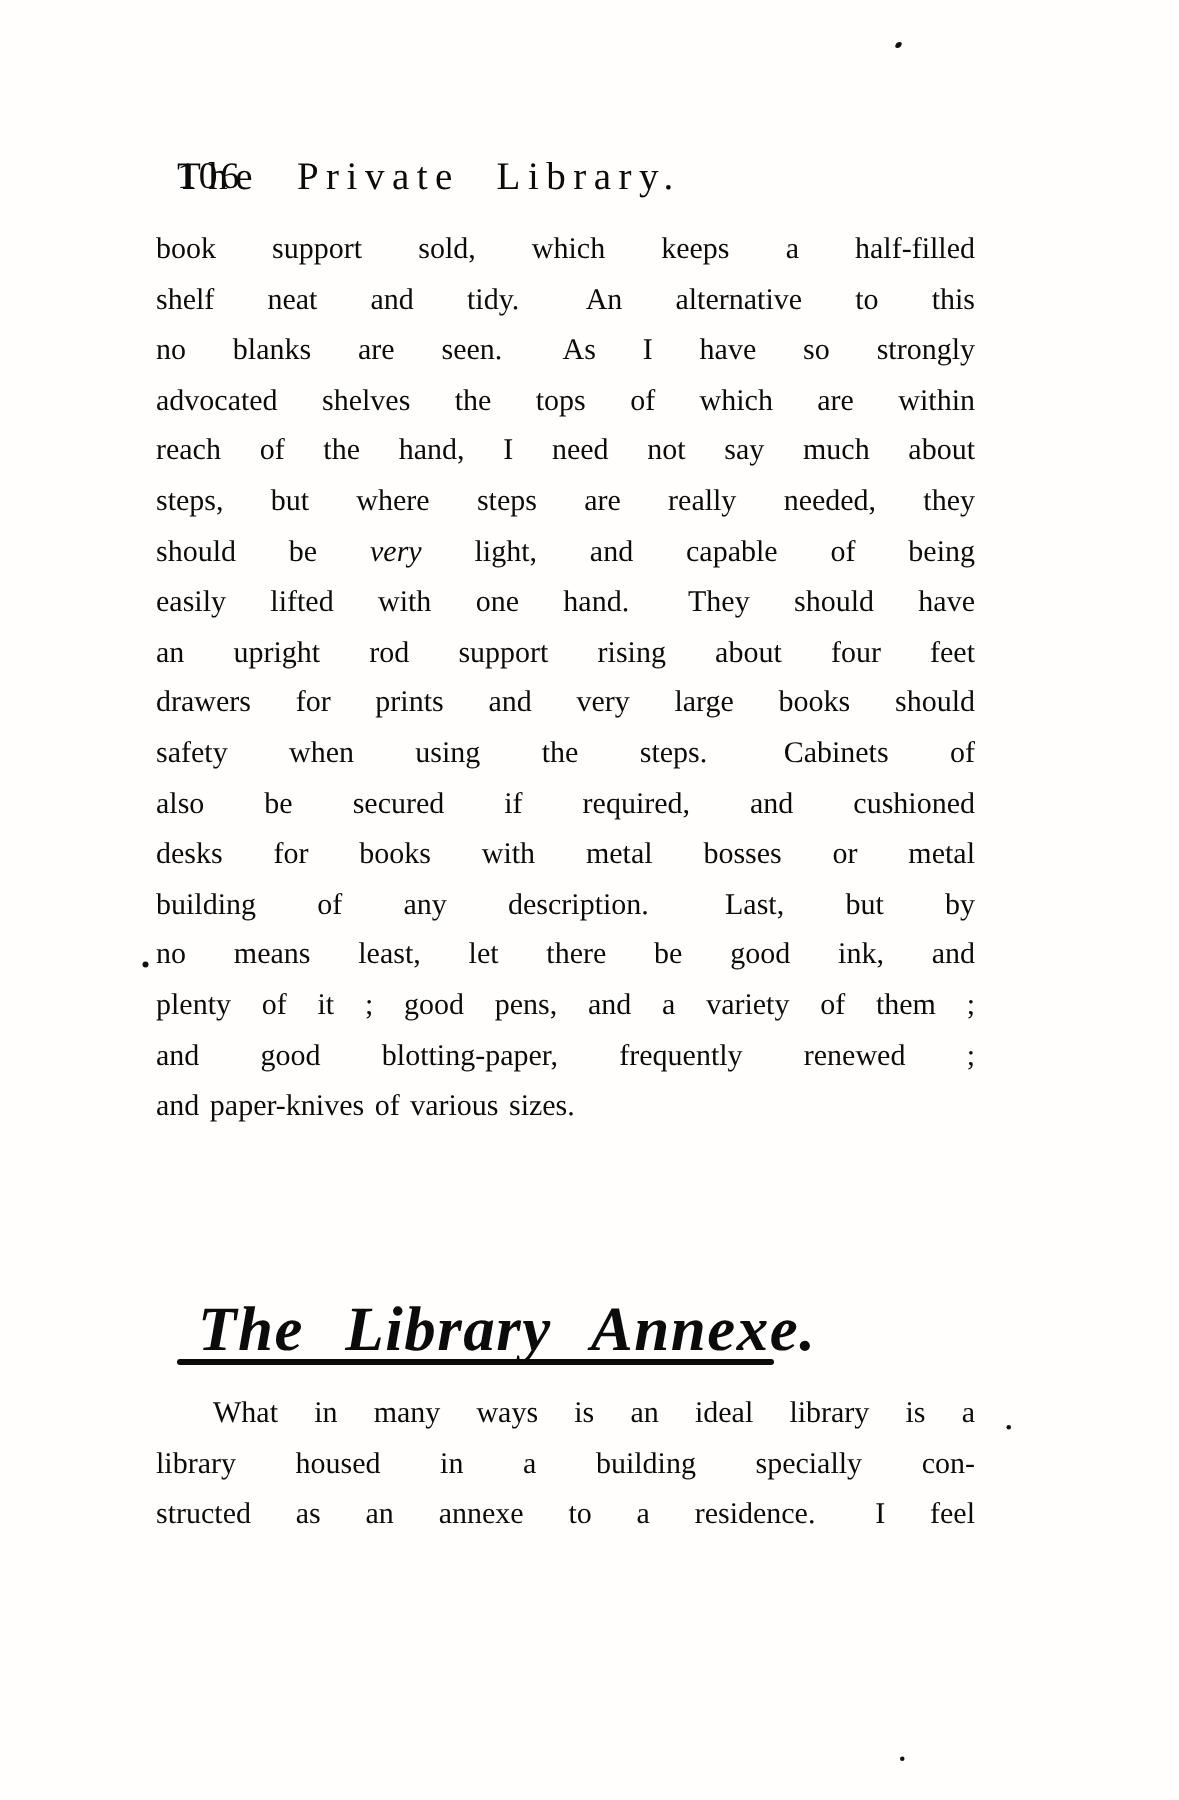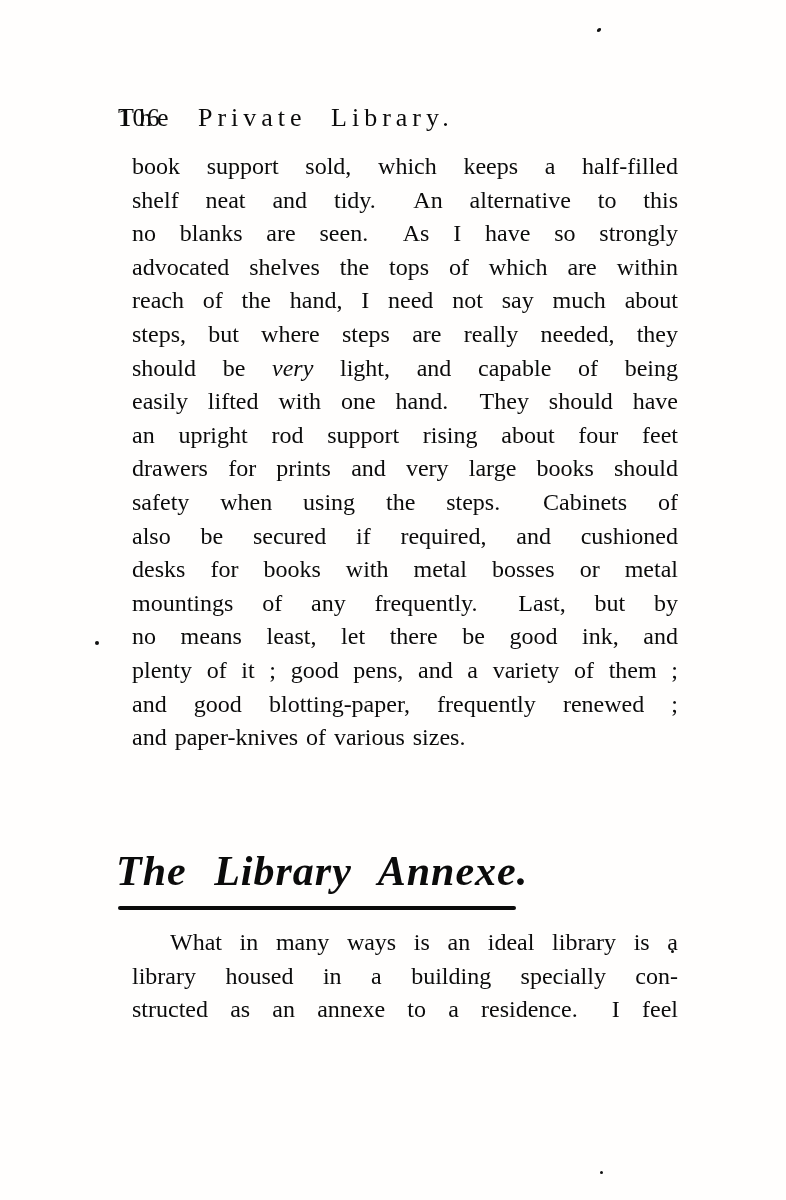--- a/index.html
+++ b/index.html
@@ -34,40 +34,40 @@
   .running-title {
     display: block;
     text-align: left;
     letter-spacing: 5px;
     word-spacing: 13px;
     font-size: 26px;
   }
   
   .para {
     position: absolute;
-    left: 132px;
+    left: 104px;
     width: 546px;
-    font-size: 24px;
+    font-size: 20px;
     line-height: 33.6px;
   }
   .para1 { top: 150px; }
   .para2 { top: 926px; }
   .line {
     text-align: justify;
     text-align-last: justify;
     word-spacing: 2px;
   }
   .line.unjust { text-align-last: left; }
   .line.indent { text-indent: 38px; }
   
   .heading {
     position: absolute;
     left: 116px;
     top: 847px;
-    margin: 0;
+    margin: 16px;
     font-size: 42px;
     font-weight: bold;
     font-style: italic;
     letter-spacing: 1px;
     word-spacing: 16px;
     white-space: nowrap;
   }
   .heading-rule {
     position: absolute;
     left: 118px;
@@ -105,21 +105,21 @@
       <div class="line">advocated shelves the tops of which are within</div>
       <div class="line">reach of the hand, I need not say much about</div>
       <div class="line">steps, but where steps are really needed, they</div>
       <div class="line">should be <i>very</i> light, and capable of being</div>
       <div class="line">easily lifted with one hand.  They should have</div>
       <div class="line">an upright rod support rising about four feet</div>
       <div class="line">drawers for prints and very large books should</div>
       <div class="line">safety when using the steps.  Cabinets of</div>
       <div class="line">also be secured if required, and cushioned</div>
       <div class="line">desks for books with metal bosses or metal</div>
-      <div class="line">mountings of any frequently.  Last, but by</div>
+      <div class="line">building of any description.  Last, but by</div>
       <div class="line">no means least, let there be good ink, and</div>
       <div class="line">plenty of it ; good pens, and a variety of them ;</div>
       <div class="line">and good blotting-paper, frequently renewed ;</div>
       <div class="line unjust">and paper-knives of various sizes.</div>
     </div>
 
   <h2 class="heading">The Library Annexe.</h2>
   <div class="heading-rule"></div>
 
   <div class="para para2">

